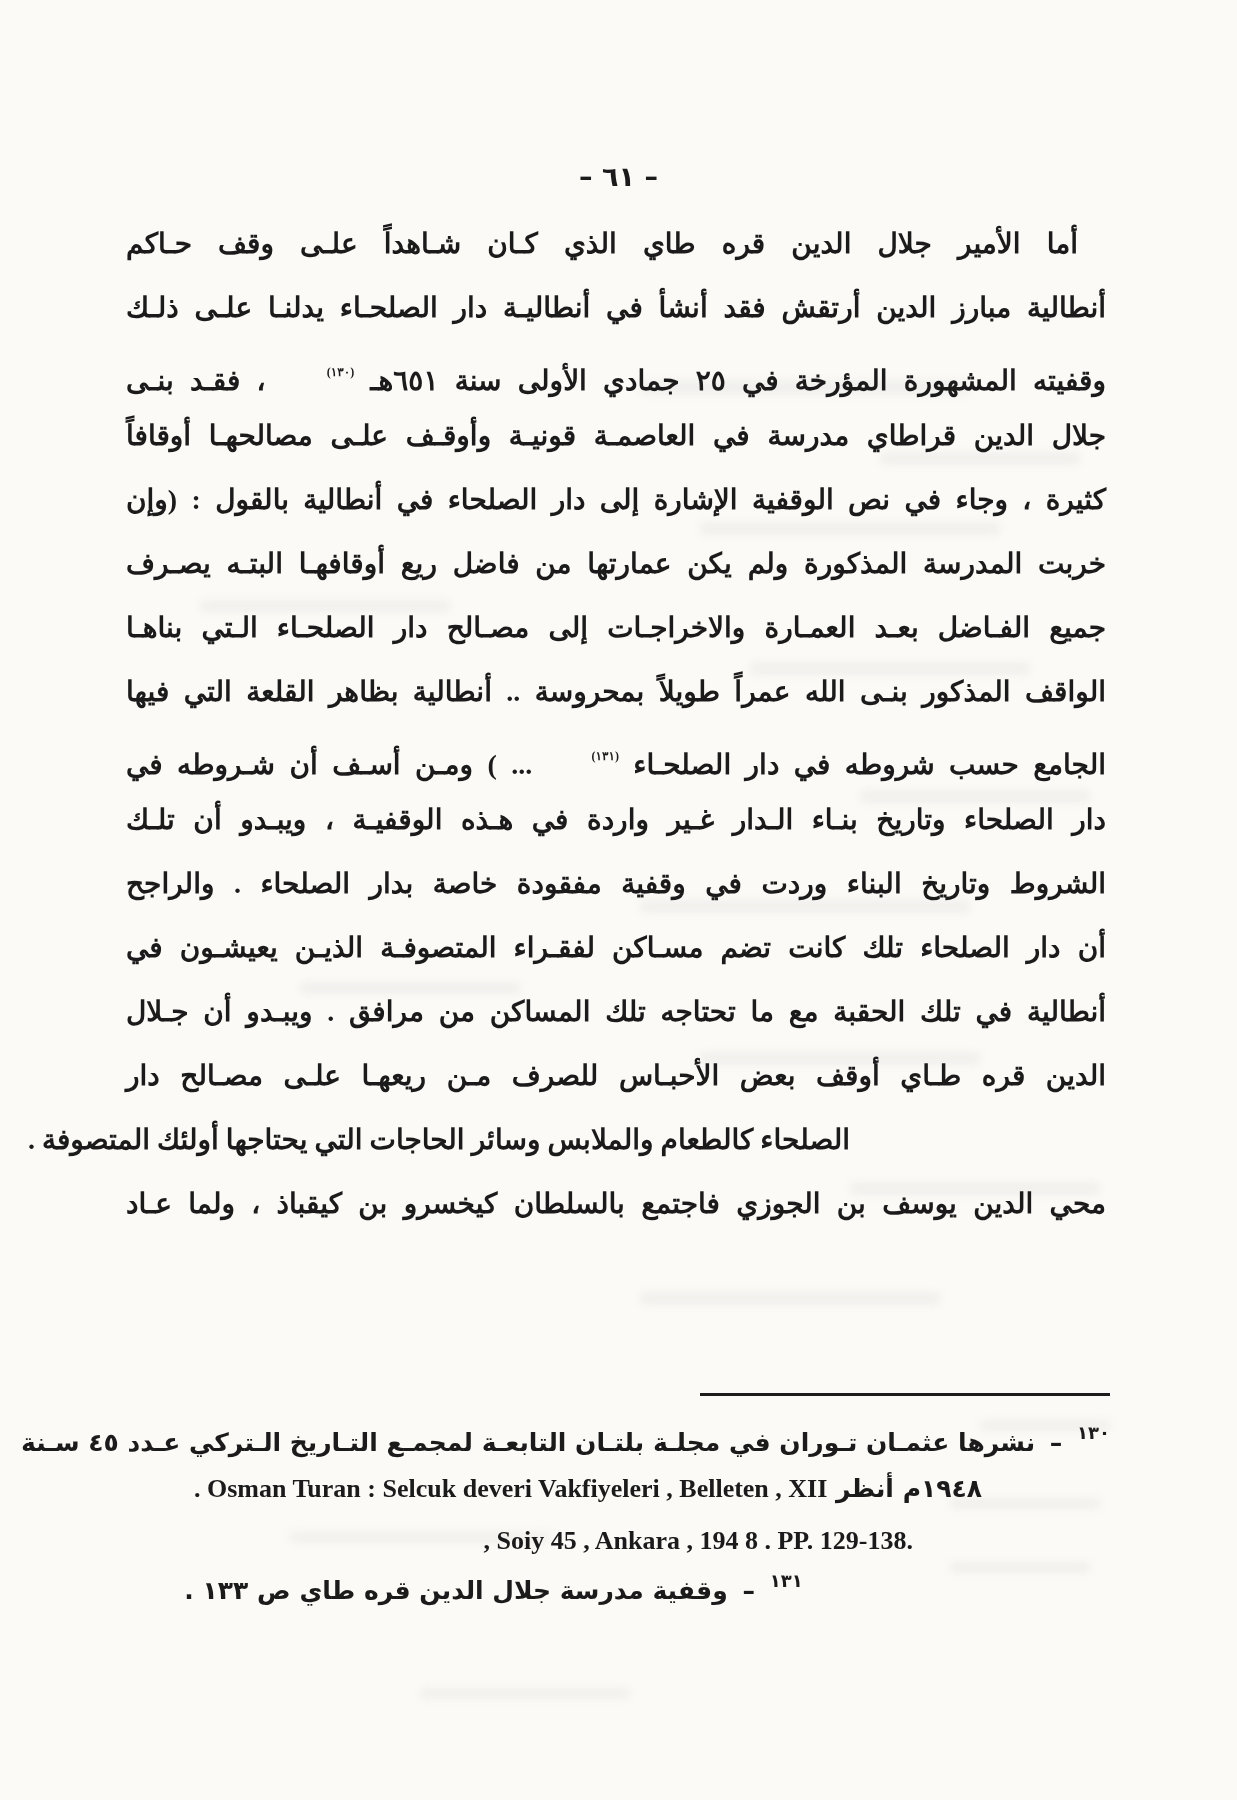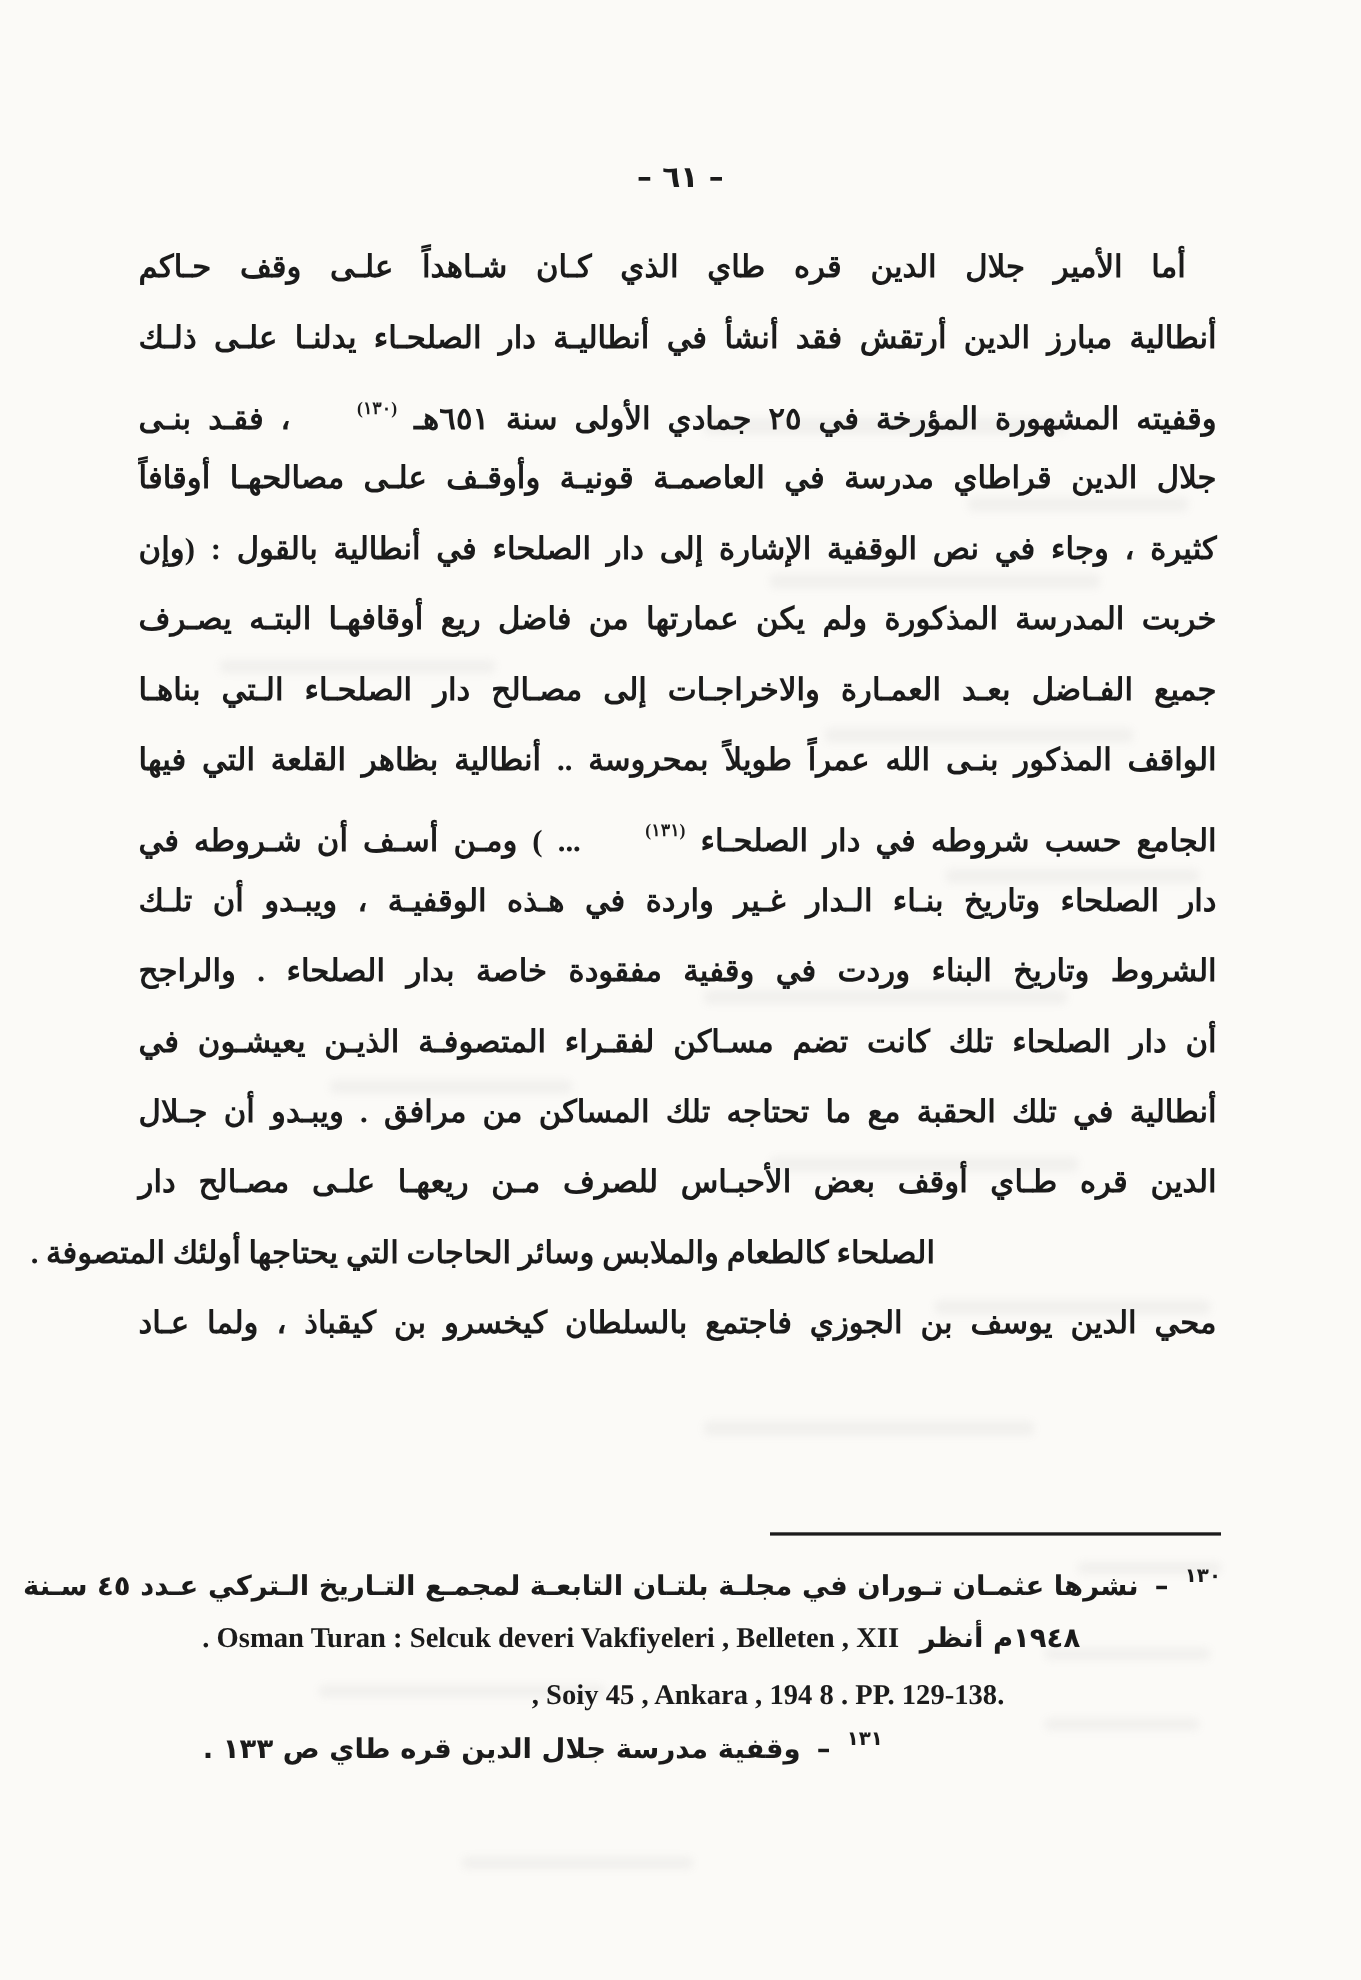--- a/index.html
+++ b/index.html
@@ -9,21 +9,21 @@
     margin:0 auto;
     background:#fbfaf7;
     overflow:hidden;
     font-family:"DejaVu Sans", sans-serif;
     color:#1b1b1b;
   }
   
   .ghost{position:absolute;background:#8f8f8f;opacity:.09;filter:blur(4px);border-radius:4px;}
 
   .page-number{
-    position:absolute;top:146px;left:0;width:100%;
+    position:absolute;top:161px;left:0;width:100%;
     text-align:center;
     font-size:27px;font-weight:700;
     letter-spacing:2px;
     direction:rtl;
   }
 
   .body-text{
     position:absolute;top:212px;right:131px;width:980px;
     direction:rtl;
     font-size:28px;font-weight:700;font-family:Liberation Serif, serif;
@@ -34,21 +34,21 @@
     text-align:right;
   }
   .just{
     text-align:justify;
     text-align-last:justify;
   }
   .indent1{padding-right:28px;}
   .para-end{padding-right:256px;}
   .indent2{padding-right:112px;}
   .fnref{
-    font-size:16px;
+    font-size:12px;
     vertical-align:14px;
     font-weight:700;
     margin-left:45px;
   }
 
   .footnotes{
     position:absolute;top:1393px;right:127px;width:980px;
     direction:rtl;
     font-size:25px;font-weight:700;
   }
@@ -64,21 +64,21 @@
   .fn-marker{
     font-size:18px;
     vertical-align:12px;
     font-weight:700;
   }
   .latin{
     font-family:"Liberation Serif","DejaVu Serif",serif;
     font-weight:700;
     font-size:26px;
   }
-  .fn-l2 .latin{margin-right:10px;}
+  .fn-l2 .latin{}
 </style>
 </head>
 <body>
 
 <div class="page">
 
   <div class="ghost" style="top:380px;left:640px;width:330px;height:15px;"></div>
   <div class="ghost" style="top:452px;left:880px;width:200px;height:13px;"></div>
   <div class="ghost" style="top:522px;left:700px;width:300px;height:13px;"></div>
   <div class="ghost" style="top:600px;left:200px;width:250px;height:12px;"></div>

